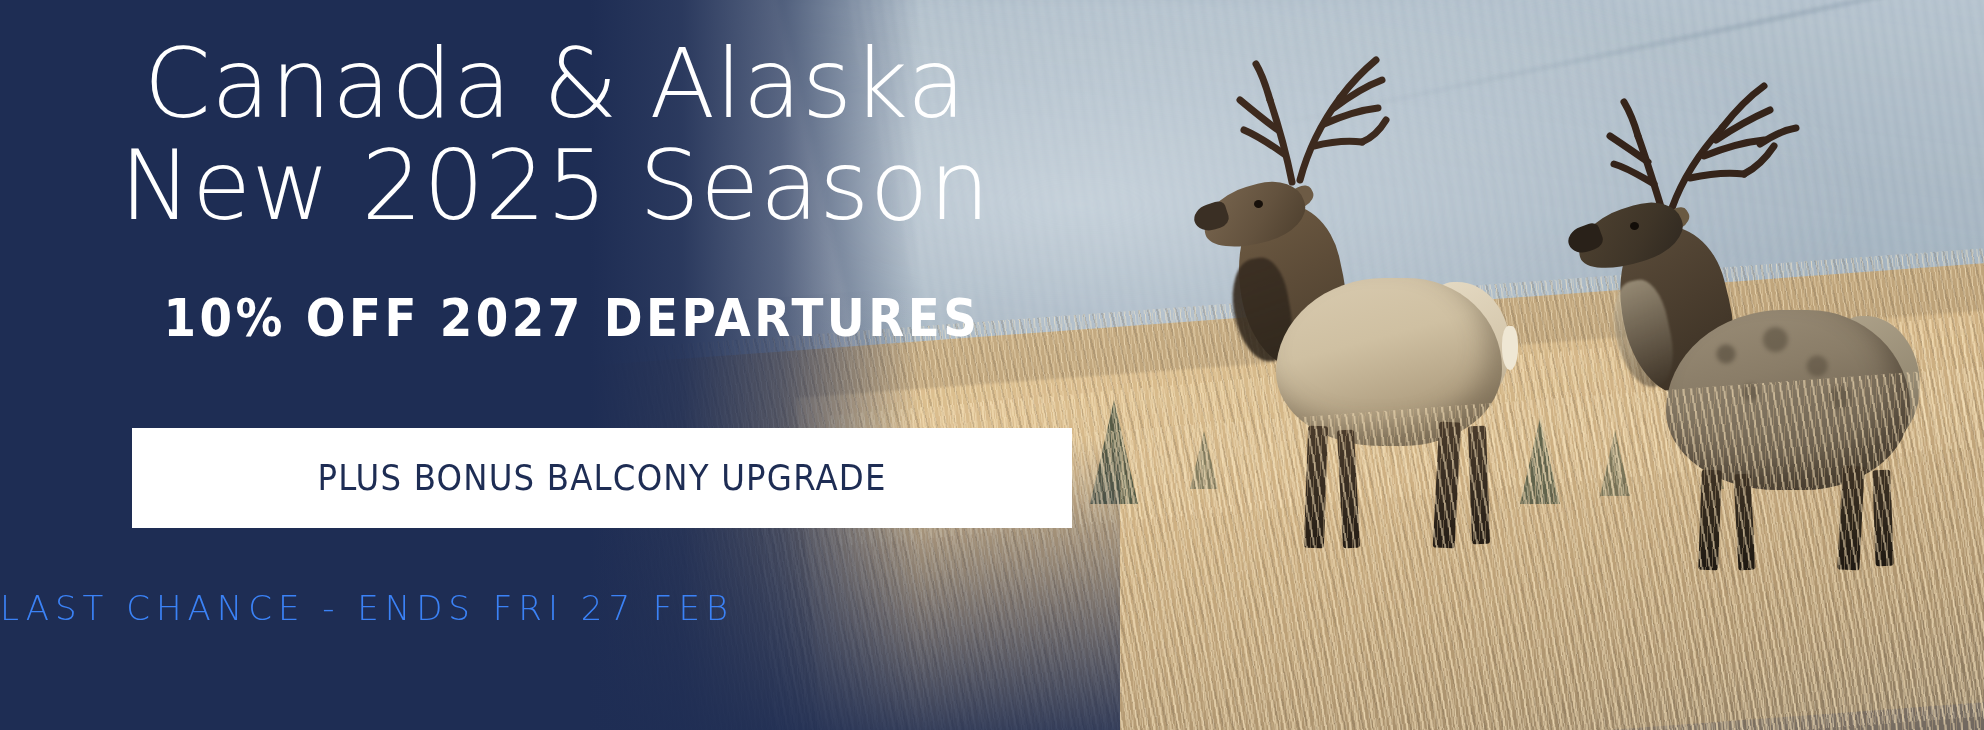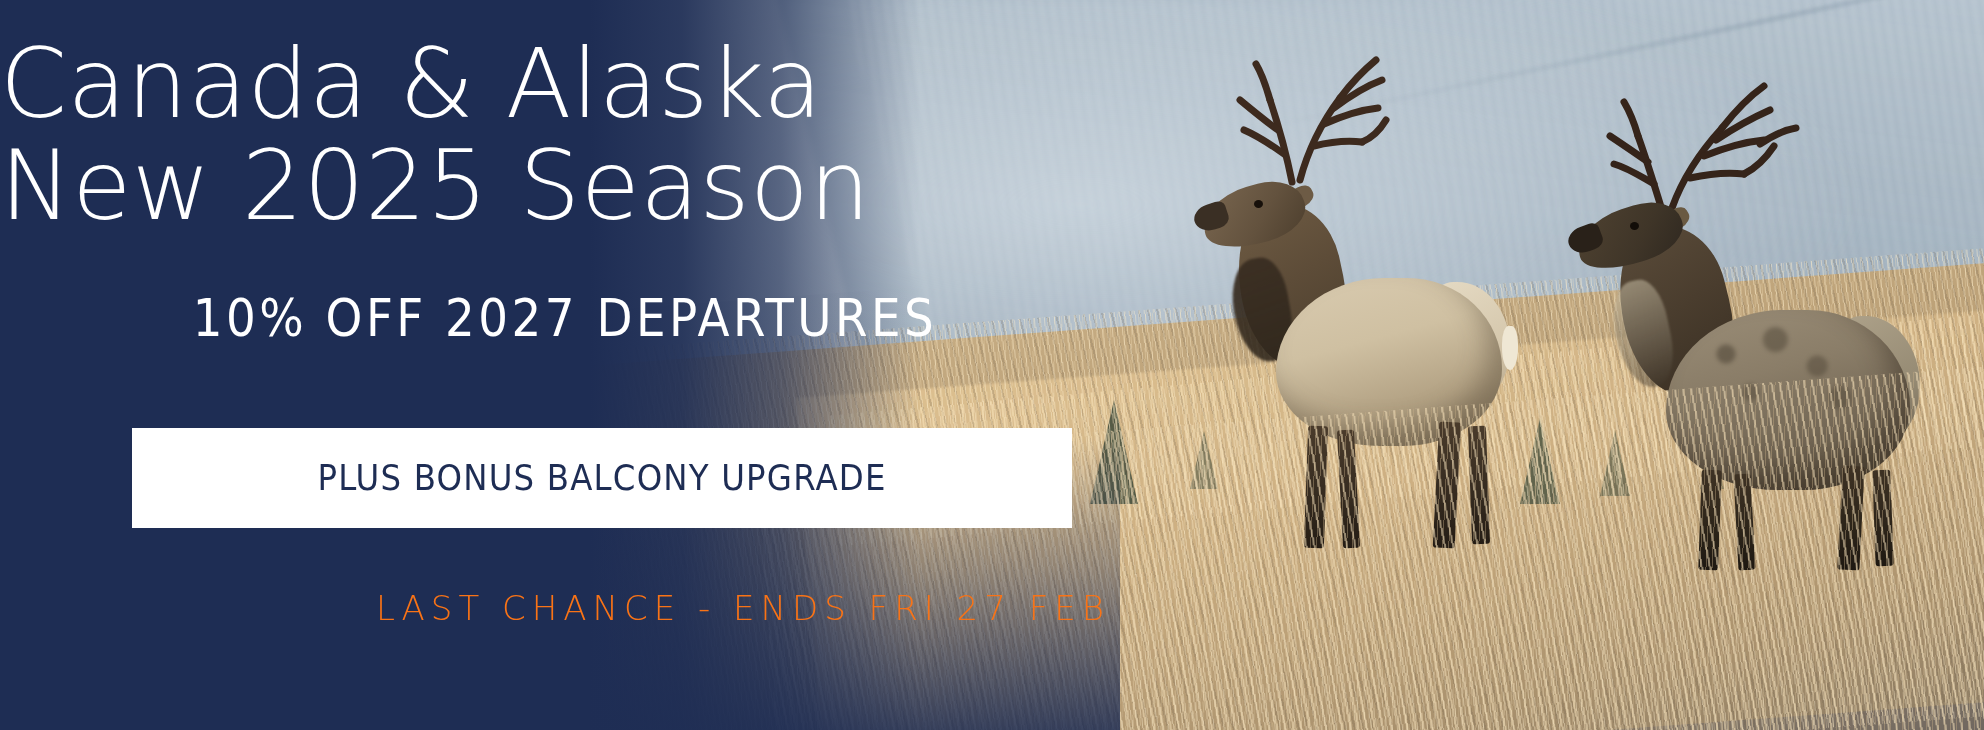--- a/index.html
+++ b/index.html
@@ -346,38 +346,38 @@
   #content {
     position: absolute;
     inset: 0;
     z-index: 10;
   }
 
   .headline {
     position: absolute;
     left: 0; top: 34px;
     width: 1110px;
-    text-align: left;
+    text-align: center;
     color: #ffffff;
     font-weight: 300;
     font-size: 96px;
     line-height: 1.06;
     letter-spacing: .5px;
     font-family: "DejaVu Sans", sans-serif;
     font-stretch: condensed;
   }
   .headline .hl-line { display: block; }
 
   .offer {
     position: absolute;
-    left: 10px; top: 288px;
+    left: 17px; top: 288px;
     width: 1110px;
     text-align: center;
     color: #ffffff;
-    font-weight: 400;
+    font-weight: 700;
     font-size: 52px;
     letter-spacing: 3.5px;
     font-family: "DejaVu Sans", sans-serif;
     font-stretch: condensed;
     white-space: nowrap;
   }
 
   .promo-box {
     position: absolute;
     left: 132px; top: 428px;
@@ -396,22 +396,22 @@
     letter-spacing: 1.2px;
     font-family: "DejaVu Sans", sans-serif;
     font-stretch: condensed;
     white-space: nowrap;
   }
 
   .deadline {
     position: absolute;
     left: 0; top: 588px;
     width: 1110px;
-    text-align: right;
-    color: #f97316;
+    text-align: left;
+    color: #3b82f6;
     font-weight: 300;
     font-size: 34px;
     letter-spacing: 6px;
     font-family: "DejaVu Sans", sans-serif;
     font-stretch: condensed;
     white-space: nowrap;
   }
 
   .terms {
     position: absolute;

